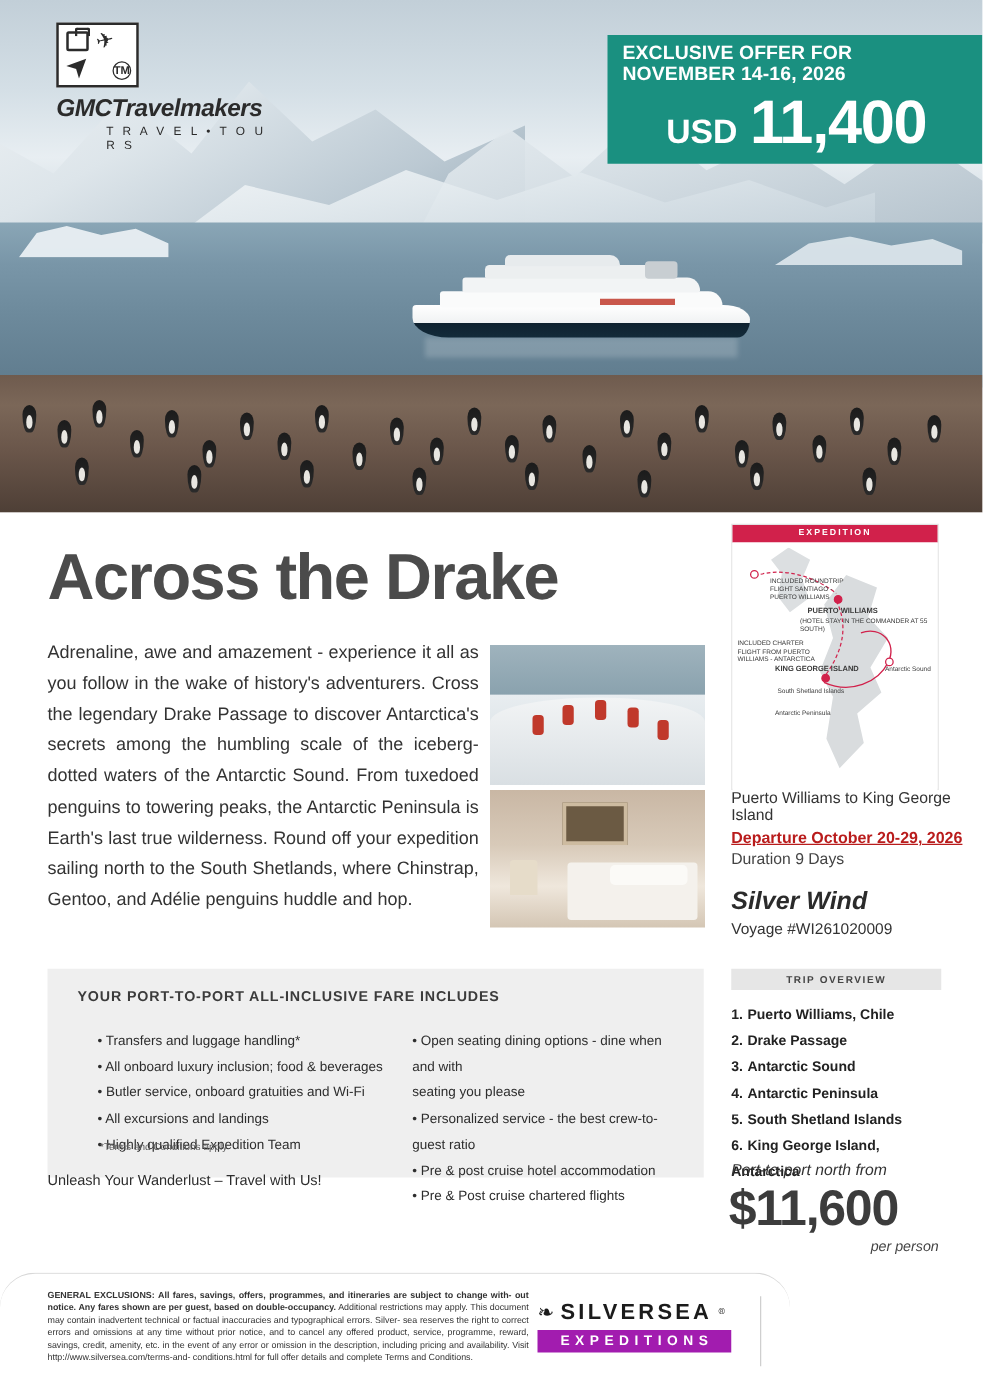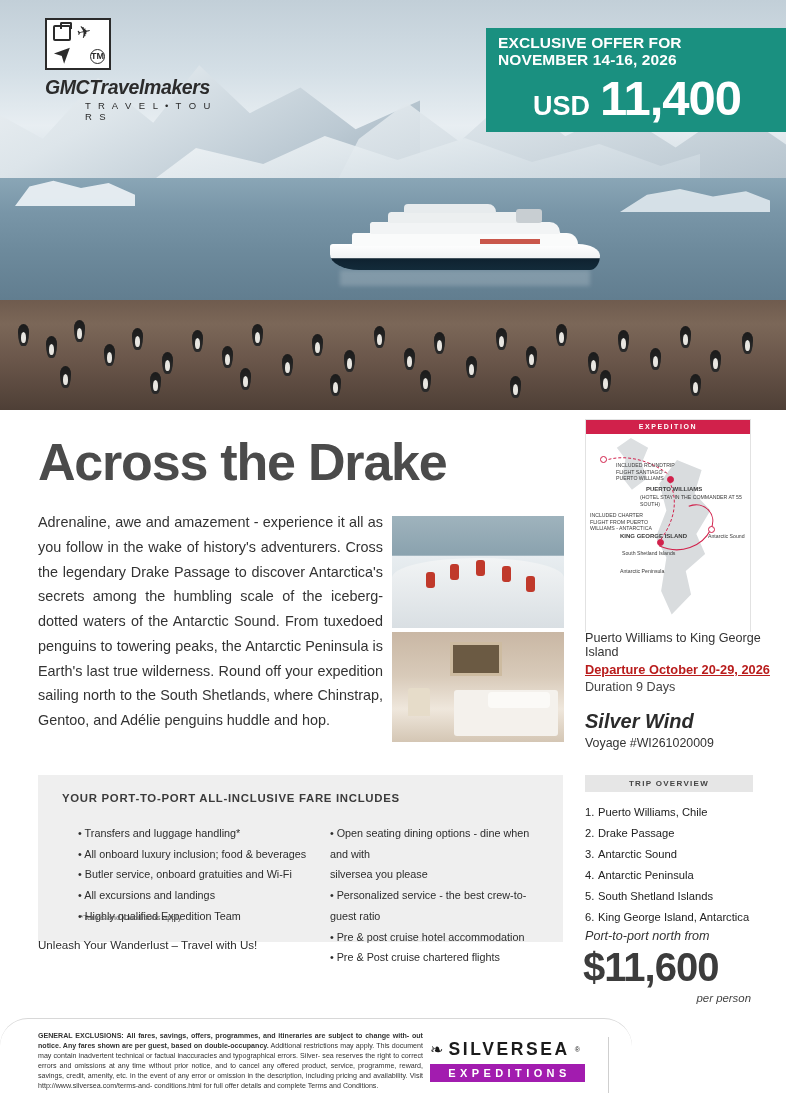--- a/index.html
+++ b/index.html
@@ -183,21 +183,21 @@
   .includes li.nob::before { content:""; }
   .includes li.bold { font-weight:normal;}
   .includes .tc { position:absolute; left:42px; top:138px; font-size:8px; color:#5a5a5a;}
 
   
   .trip { position:absolute; left:585px; top:365px; width:168px;}
   .trip .hdr {
     background:#e6e6e6; color:#444; font-size:8px; letter-spacing:1.3px;
     text-align:center; padding:4px 0; font-weight:bold;
   }
-  .trip ol { list-style:none; margin-top:10px; font-size:11.2px; line-height:1.88; color:#222;}
+  .trip ol { list-style:none; margin-top:10px; font-size:11.2px; line-height:1.88; color:#222;font-weight:bold;}
   .trip ol li span.n { display:inline-block; width:13px;}
 
   .fares-from { position:absolute; left:585px; top:519px; font-size:12.6px; font-style:italic; color:#333;}
   .fares-amt { position:absolute; left:583px; top:535px; font-size:40px; font-weight:bold; color:#3c3c3c; letter-spacing:-1px;}
   .fares-pp { position:absolute; right:35px; top:582px; font-size:11.4px; font-style:italic; color:#444;}
 
   .tagline { position:absolute; left:38px; top:528px; font-size:11.6px; color:#2d2d2d;}
 
   
   .footer {
@@ -357,21 +357,21 @@
     <div class="cols">
       <ul class="c1">
         <li>Transfers and luggage handling*</li>
         <li>All onboard luxury inclusion; food &amp; beverages</li>
         <li>Butler service, onboard gratuities and Wi-Fi</li>
         <li>All excursions and landings</li>
         <li>Highly qualified Expedition Team</li>
       </ul>
       <ul class="c2">
         <li>Open seating dining options - dine when and with</li>
-        <li class="nob">silversea you please</li>
+        <li class="nob">seating you please</li>
         <li>Personalized service - the best crew-to-guest ratio</li>
         <li class="bold">Pre &amp; post cruise hotel accommodation</li>
         <li class="bold">Pre &amp; Post cruise chartered flights</li>
       </ul>
     </div>
     <div class="tc">*Terms and Conditions apply</div>
   </div>
 
   <div class="trip">
     <div class="hdr">TRIP OVERVIEW</div>

